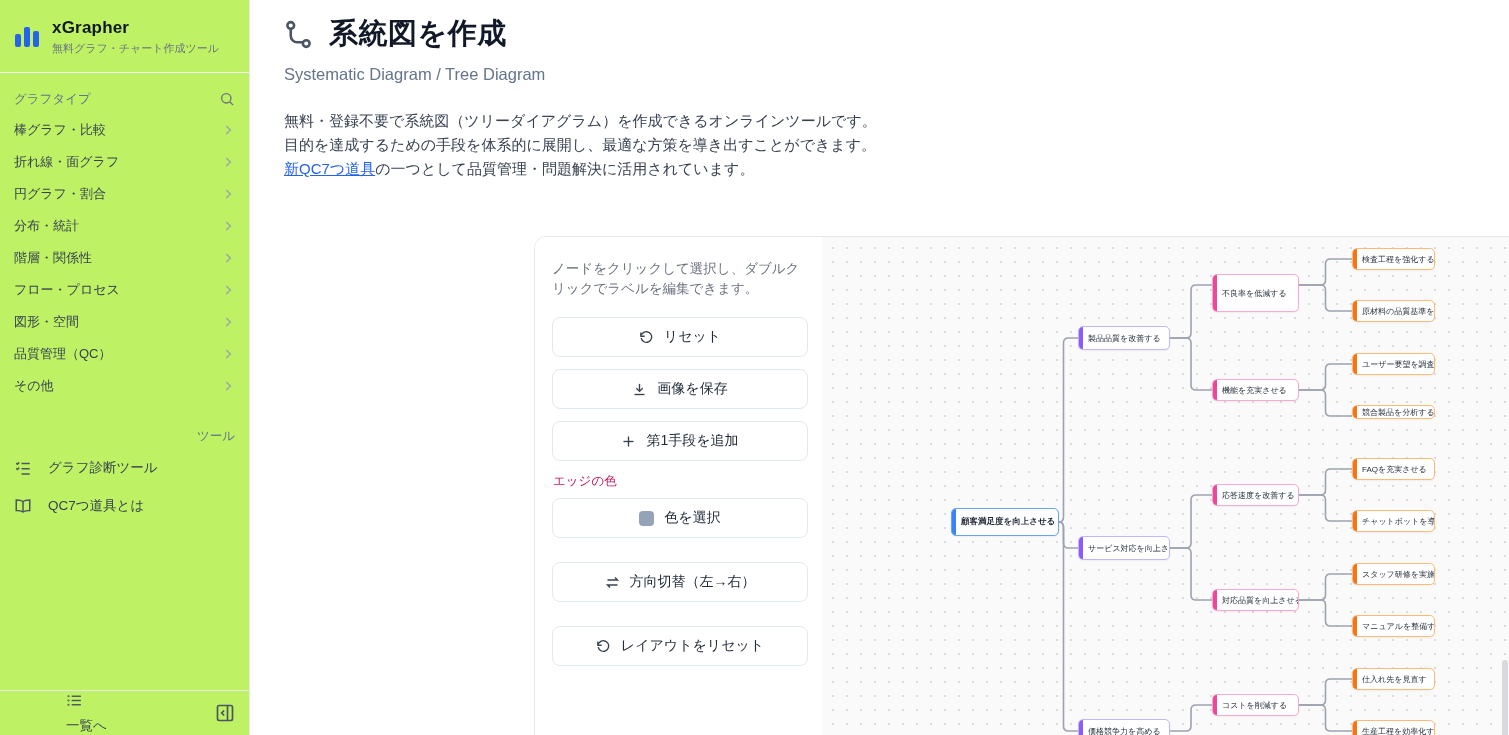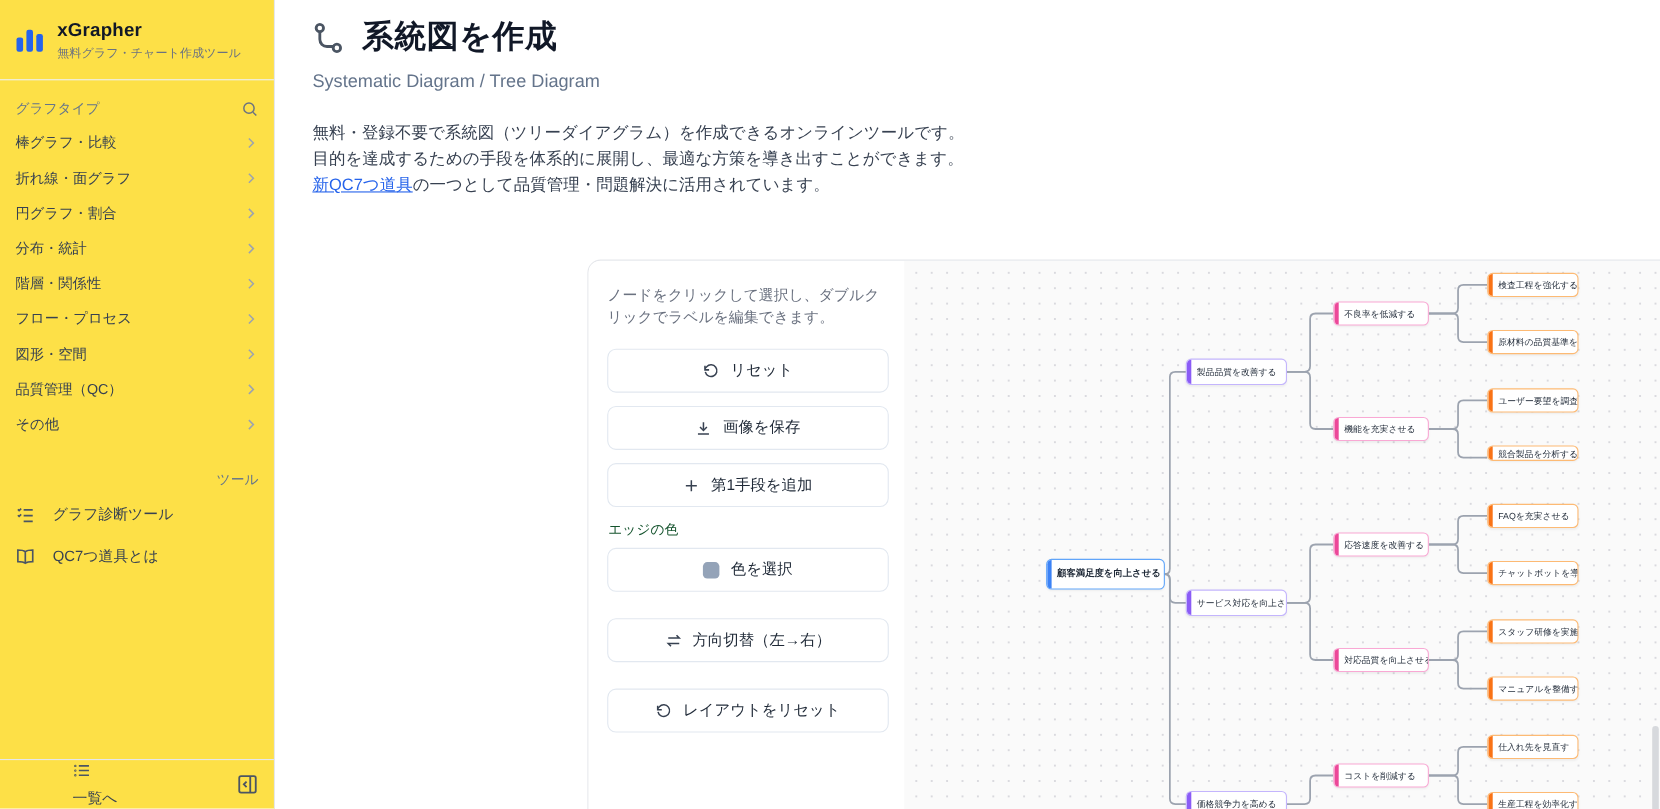--- a/index.html
+++ b/index.html
@@ -1,20 +1,20 @@
 <!DOCTYPE html>
 <html lang="ja"><head>
 <meta charset="utf-8">
 <style>
   * { margin:0; padding:0; box-sizing:border-box; }
   html,body { width:1509px; height:735px; overflow:hidden; background:#fff;
     font-family:"Liberation Sans","DejaVu Sans",sans-serif; color:#1f2937; }
 
   
-  .sidebar { position:absolute; left:0; top:0; bottom:0; width:250px; background:#fde047;
+  .sidebar { position:absolute; left:0; top:0; bottom:0; width:250px; background:#bef264;
     border-right:1px solid #e5e7eb; }
   .logo-row { display:flex; align-items:center; gap:12px; padding:18px 14px 16px 14px;
     border-bottom:1px solid #eef0f3; }
   .logo-icon { width:26px; height:26px; flex:0 0 auto; }
   .logo-txt .t { font-size:17px; font-weight:700; color:#111827; letter-spacing:.2px; }
   .logo-txt .s { font-size:11px; color:#6b7280; margin-top:3px; }
   .side-section { display:flex; align-items:flex-start; justify-content:space-between;
     padding:18px 14px 6px 14px; }
   .side-section .lbl { font-size:12.5px; color:#64748b; }
   .menu-item { display:flex; align-items:center; justify-content:space-between;
@@ -43,21 +43,21 @@
   
   .editor { position:absolute; left:284px; top:236px; width:1400px; height:620px;
     border:1px solid #e5e7eb; border-radius:12px; display:flex; overflow:hidden; background:#fff; }
   .panel { width:287px; flex:0 0 auto; padding:22px 16px 16px 17px; background:#fff; }
   .hint { font-size:13.5px; color:#6b7280; line-height:20px; margin-bottom:18px; }
   .pbtn { width:256px; height:40px; margin-bottom:12px; display:flex; align-items:center;
     justify-content:center; gap:10px; background:#fff; border:1px solid #e2e8f0;
     border-radius:8px; font-size:14px; font-weight:500; color:#1f2937; cursor:pointer;
     font-family:inherit; }
   .pbtn svg { width:15px; height:15px; color:#374151; }
-  .edge-label { font-size:12.5px; color:#14532d; margin:10px 0 8px 1px; }
+  .edge-label { font-size:12.5px; color:#be185d; margin:10px 0 8px 1px; }
   .swatch { width:15px; height:15px; border-radius:4px; }
   .gap { height:12px; }
 
   
   .canvas { position:relative; flex:1; background-color:#fafafa; overflow:hidden;
     background-image:radial-gradient(#d9d9de 1px, transparent 1.2px);
     background-size:14px 14px; background-position:4px 4px; }
   .edges { position:absolute; left:0; top:0; }
   .node { position:absolute; background:#fff; border:1.5px solid; border-radius:5px;
     display:flex; align-items:center; padding-left:9px; font-size:8px; color:#1f2937;
@@ -284,21 +284,21 @@
           <path d="M 477 363 L 498.5 363 Q 503.5 363 503.5 358 L 503.5 342 Q 503.5 337 508.5 337 L 530 337" fill="none" stroke="#9ca3af" stroke-width="1.6"></path>
           <path d="M 477 363 L 498.5 363 Q 503.5 363 503.5 368 L 503.5 384 Q 503.5 389 508.5 389 L 530 389" fill="none" stroke="#9ca3af" stroke-width="1.6"></path>
           <path d="M 477 468 L 498.5 468 Q 503.5 468 503.5 463 L 503.5 447 Q 503.5 442 508.5 442 L 530 442" fill="none" stroke="#9ca3af" stroke-width="1.6"></path>
           <path d="M 477 468 L 498.5 468 Q 503.5 468 503.5 473 L 503.5 489 Q 503.5 494 508.5 494 L 530 494" fill="none" stroke="#9ca3af" stroke-width="1.6"></path>
         </svg>
 
     <div class="node root" style="left: 119px; top: 271px; width: 108px; height: 28px;">顧客満足度を向上させる</div>
         <div class="node l2" style="left: 256px; top: 89px; width: 92px; height: 24px;">製品品質を改善する</div>
         <div class="node l2" style="left: 256px; top: 299px; width: 92px; height: 24px;">サービス対応を向上さ...</div>
         <div class="node l2" style="left: 256px; top: 482px; width: 92px; height: 24px;">価格競争力を高める</div>
-        <div class="node l3" style="left: 390px; top: 37px; width: 87px; height: 22px;">不良率を低減する</div>
+        <div class="node l3" style="left: 390px; top: 37px; width: 87px; height: 38px;">不良率を低減する</div>
         <div class="node l3" style="left: 390px; top: 142px; width: 87px; height: 22px;">機能を充実させる</div>
         <div class="node l3" style="left: 390px; top: 247px; width: 87px; height: 22px;">応答速度を改善する</div>
         <div class="node l3" style="left: 390px; top: 352px; width: 87px; height: 22px;">対応品質を向上させる</div>
         <div class="node l3" style="left: 390px; top: 457px; width: 87px; height: 22px;">コストを削減する</div>
         <div class="node l4" style="left: 530px; top: 11px; width: 83px; height: 22px;">検査工程を強化する</div>
         <div class="node l4" style="left: 530px; top: 63px; width: 83px; height: 22px;">原材料の品質基準を見直...</div>
         <div class="node l4" style="left: 530px; top: 116px; width: 83px; height: 22px;">ユーザー要望を調査する</div>
         <div class="node l4" style="left: 530px; top: 168px; width: 83px; height: 14px;">競合製品を分析する</div>
         <div class="node l4" style="left: 530px; top: 221px; width: 83px; height: 22px;">FAQを充実させる</div>
         <div class="node l4" style="left: 530px; top: 273px; width: 83px; height: 22px;">チャットボットを導入す...</div>

